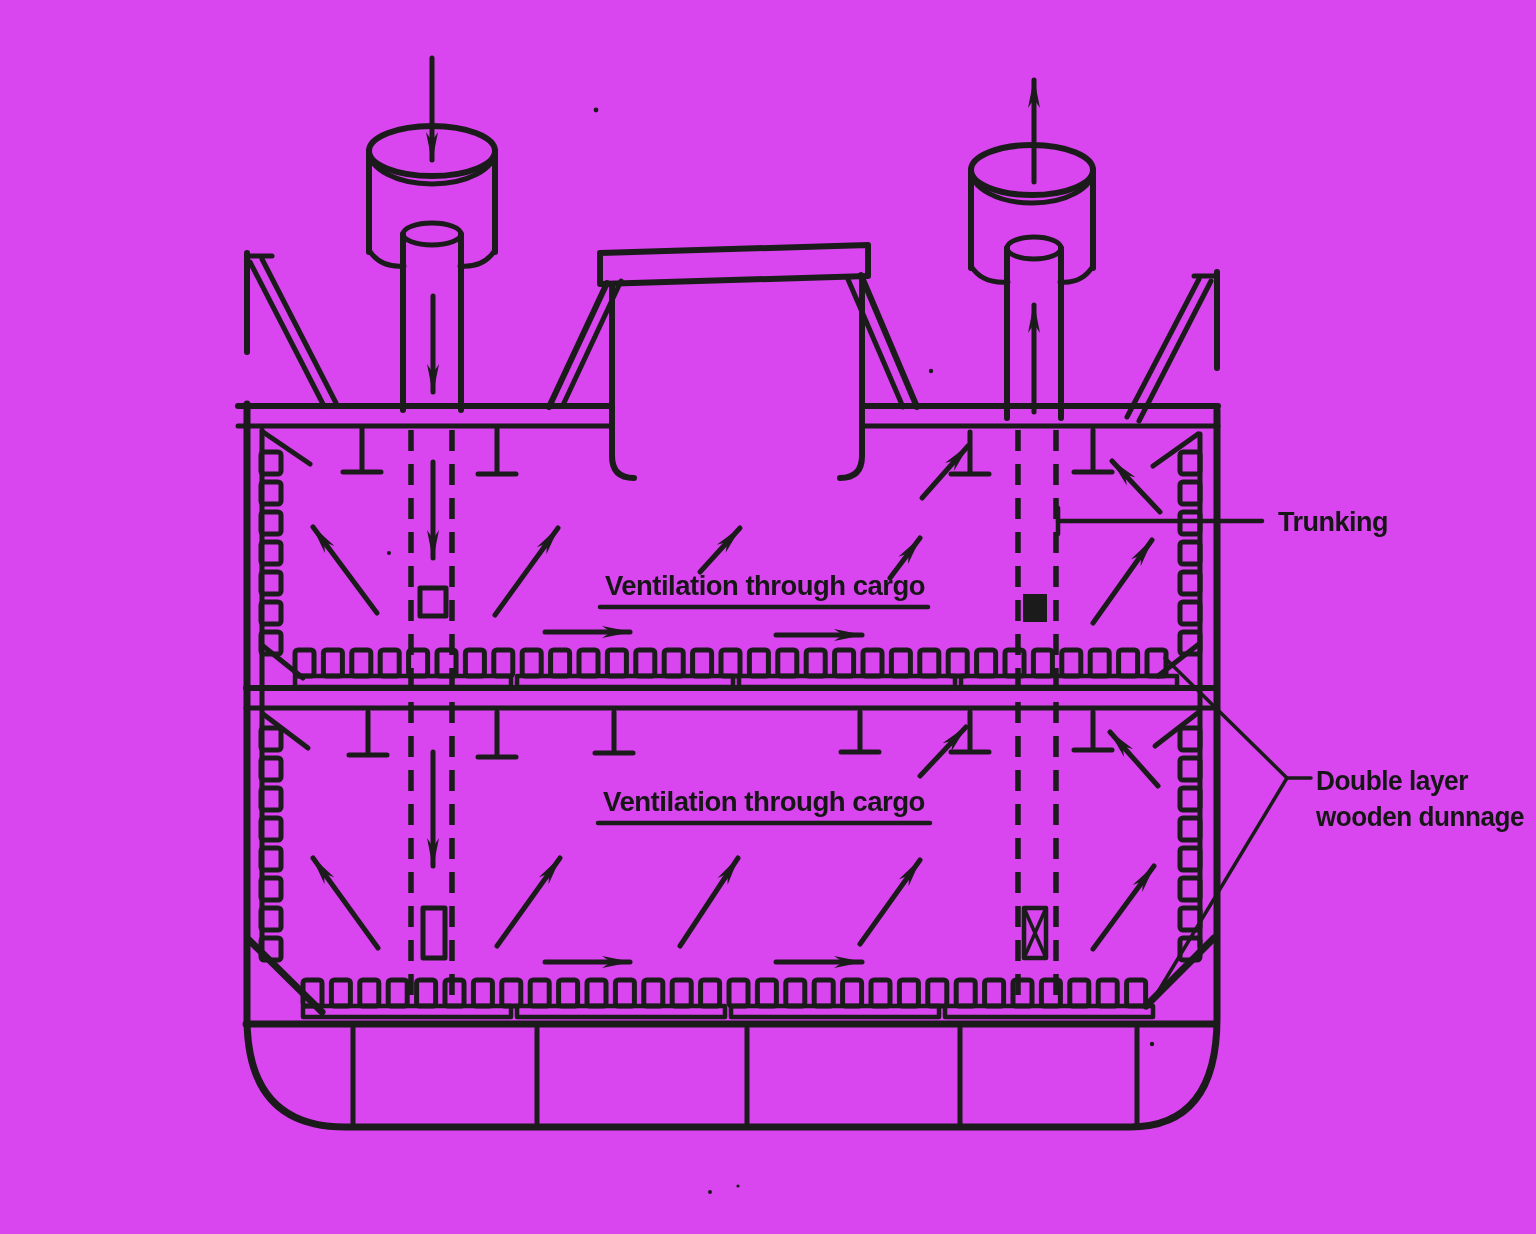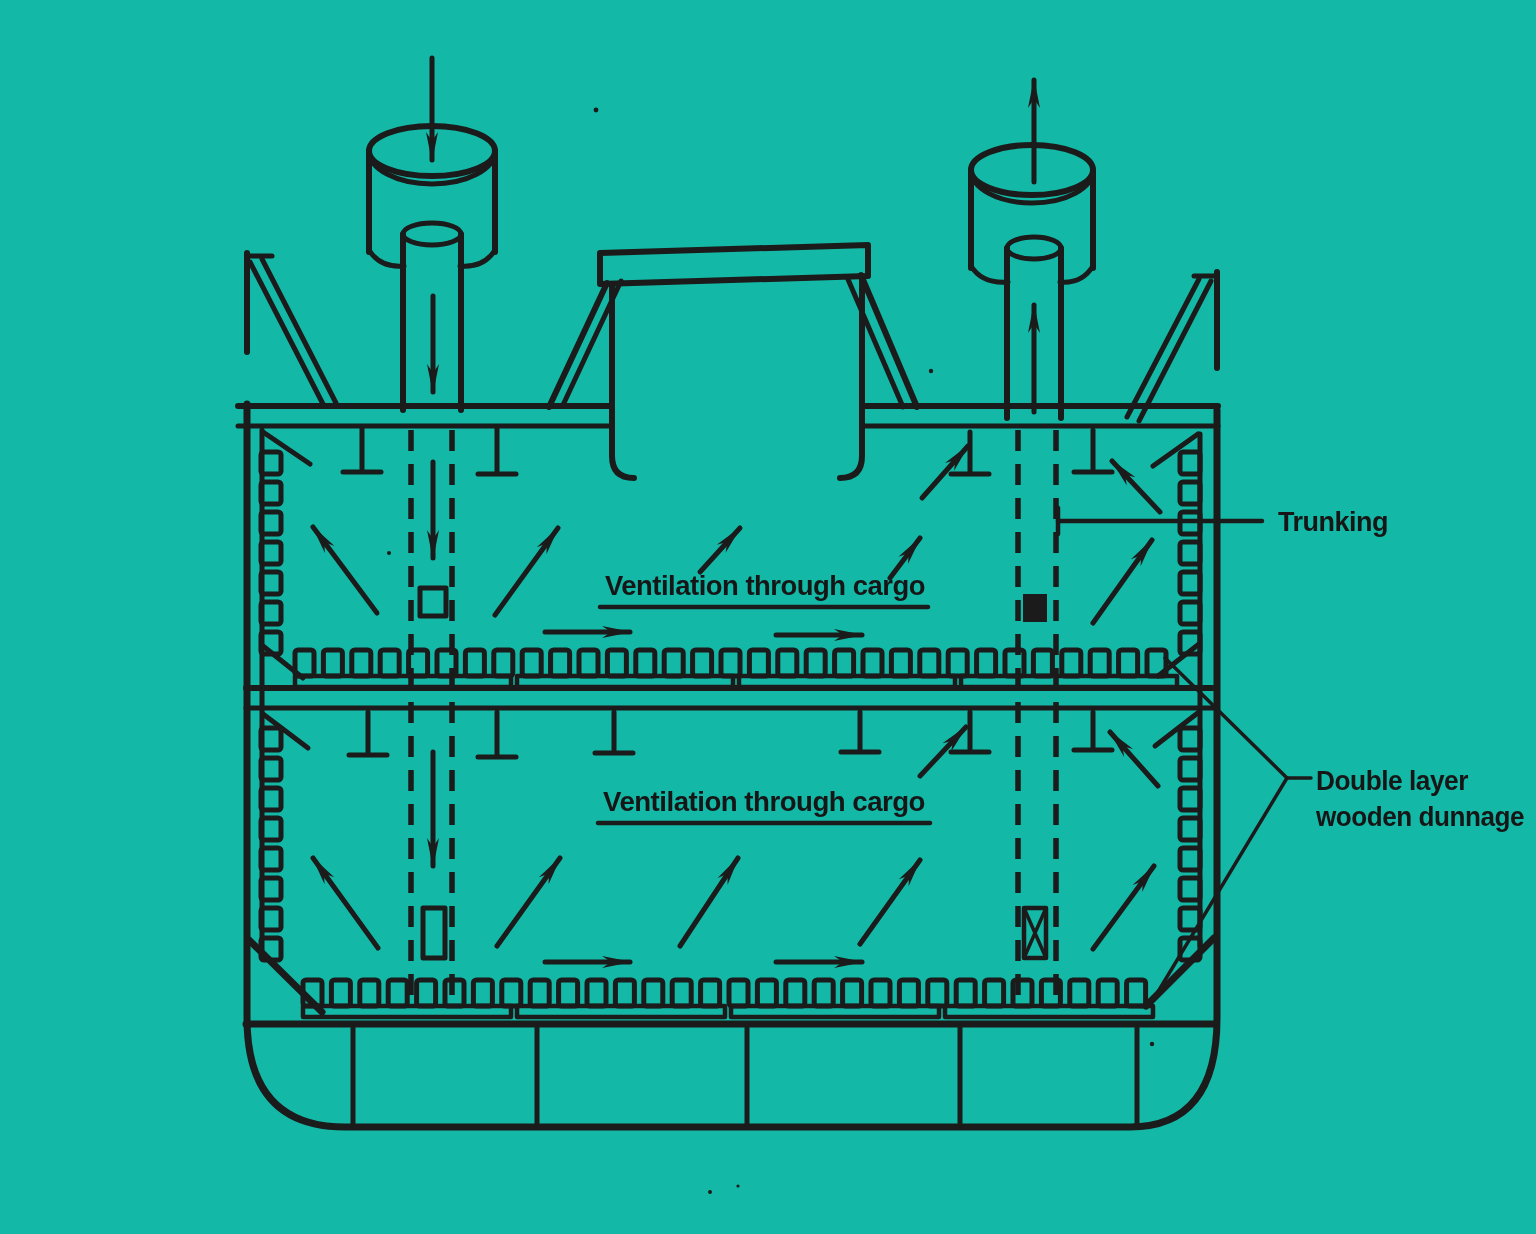--- a/index.html
+++ b/index.html
@@ -1,16 +1,16 @@
 <!DOCTYPE html>
 <html><head>
 <meta charset="utf-8">
 <style>
   html,body{margin:0;padding:0;background:#ffffff;}
-  .page{position:relative;width:1536px;height:1234px;background:#14b8a6;overflow:hidden;}
+  .page{position:relative;width:1536px;height:1234px;background:#d946ef;overflow:hidden;}
   svg{display:block;}
   .ink{stroke:#1b1b1b;fill:none;stroke-linecap:round;stroke-linejoin:round;}
   .w7{stroke-width:7;} .w6{stroke-width:6;} .w5{stroke-width:5;} .w4{stroke-width:4.5;} .w3{stroke-width:3.5;}
   .dash{stroke:#1b1b1b;fill:none;stroke-width:5.5;stroke-dasharray:21 13;stroke-linecap:butt;}
   .fillink{fill:#1b1b1b;stroke:none;}
   .lbl{font-family:"Liberation Sans","DejaVu Sans",sans-serif;font-weight:700;fill:#161616;letter-spacing:-0.5px;}
   .lbl-big{font-size:28px;}
   .lbl-mid{font-size:28px;}
 </style>
 </head>

